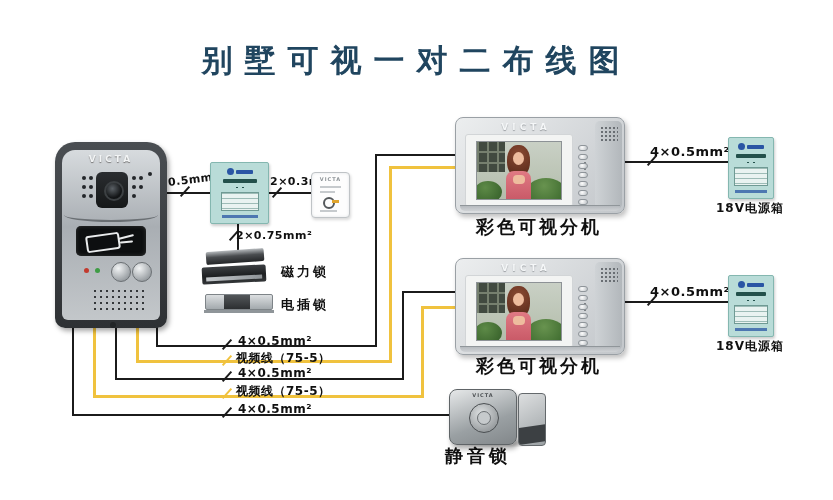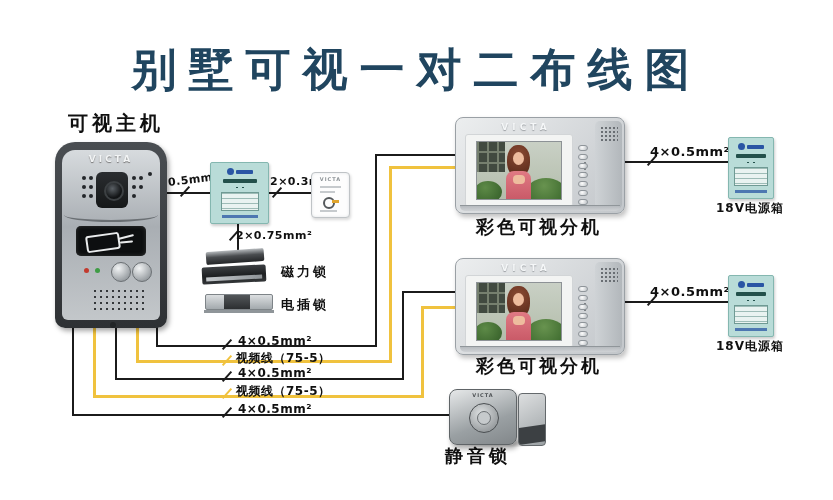--- a/index.html
+++ b/index.html
@@ -6,21 +6,21 @@
   #canvas{position:relative;width:833px;height:500px;background:#ffffff;overflow:hidden;
           font-family:"DejaVu Sans",sans-serif;}
   .wb{position:absolute;background:var(--c-wire_black,#1b1b1b);}
   .wy{position:absolute;background:var(--c-wire_yellow,#f0c23e);}
   .tick{position:absolute;width:2px;height:13px;transform:rotate(42deg);}
   .tick.b{background:var(--c-wire_black,#1b1b1b);} .tick.y{background:var(--c-wire_yellow,#f0c23e);}
   .lbl{position:absolute;font-weight:bold;font-size:12px;color:#101010;white-space:nowrap;letter-spacing:.5px;}
   .devlbl{position:absolute;font-weight:bold;color:#101010;white-space:nowrap;}
   
   #title{position:absolute;left:0;right:0;top:40px;text-align:center;
-         font-family:Liberation Sans, sans-serif;font-weight:900;font-size:45px;
+         font-family:Liberation Sans, sans-serif;font-weight:900;font-size:31px;
          letter-spacing:12px;color:var(--c-title,#20455f);}
   
   #mainunit{position:absolute;left:55px;top:142px;width:112px;height:186px;z-index:5;
     background:linear-gradient(180deg,#4a4e52,#2e3134);border-radius:20px 20px 10px 10px;
     box-shadow:2px 3px 5px rgba(0,0,0,.35);}
   #mu-panel{position:absolute;left:7px;top:8px;width:98px;height:170px;border-radius:13px 13px 6px 6px;
     background:linear-gradient(180deg,#d7dbde,#a9aeb3 45%,#c3c7ca);}
   #mu-brand{position:absolute;left:0;right:0;top:4px;text-align:center;font-size:9px;font-weight:bold;
     color:#f2f4f5;letter-spacing:3px;text-shadow:0 1px 1px #777;}
   #mu-cam{position:absolute;left:34px;top:22px;width:32px;height:36px;border-radius:6px;
@@ -172,21 +172,20 @@
   <div class="lbl" style="left:270px;top:175px;font-size:11px;">2×0.3mm²</div>
   <div class="lbl" style="left:236px;top:229px;font-size:11px;">2×0.75mm²</div>
   <div class="lbl" style="left:238px;top:334px;">4×0.5mm²</div>
   <div class="lbl" style="left:236px;top:350px;">视频线（75-5）</div>
   <div class="lbl" style="left:238px;top:366px;">4×0.5mm²</div>
   <div class="lbl" style="left:236px;top:383px;">视频线（75-5）</div>
   <div class="lbl" style="left:238px;top:402px;">4×0.5mm²</div>
   <div class="lbl" style="left:650px;top:144px;font-size:13px;">4×0.5mm²</div>
   <div class="lbl" style="left:650px;top:284px;font-size:13px;">4×0.5mm²</div>
 
-  <div class="devlbl" style="left:68px;top:110px;font-size:20px;letter-spacing:4px;">可视主机</div>
   <div id="mainunit">
     <div id="mu-panel">
       <div id="mu-brand">VICTA</div>
       <div id="mu-cam">
         <div id="mu-lens"></div>
       </div>
       <div class="led" style="left:20px;top:26px;"></div>
       <div class="led" style="left:27px;top:26px;"></div>
       <div class="led" style="left:20px;top:35px;"></div>
       <div class="led" style="left:27px;top:35px;"></div>

